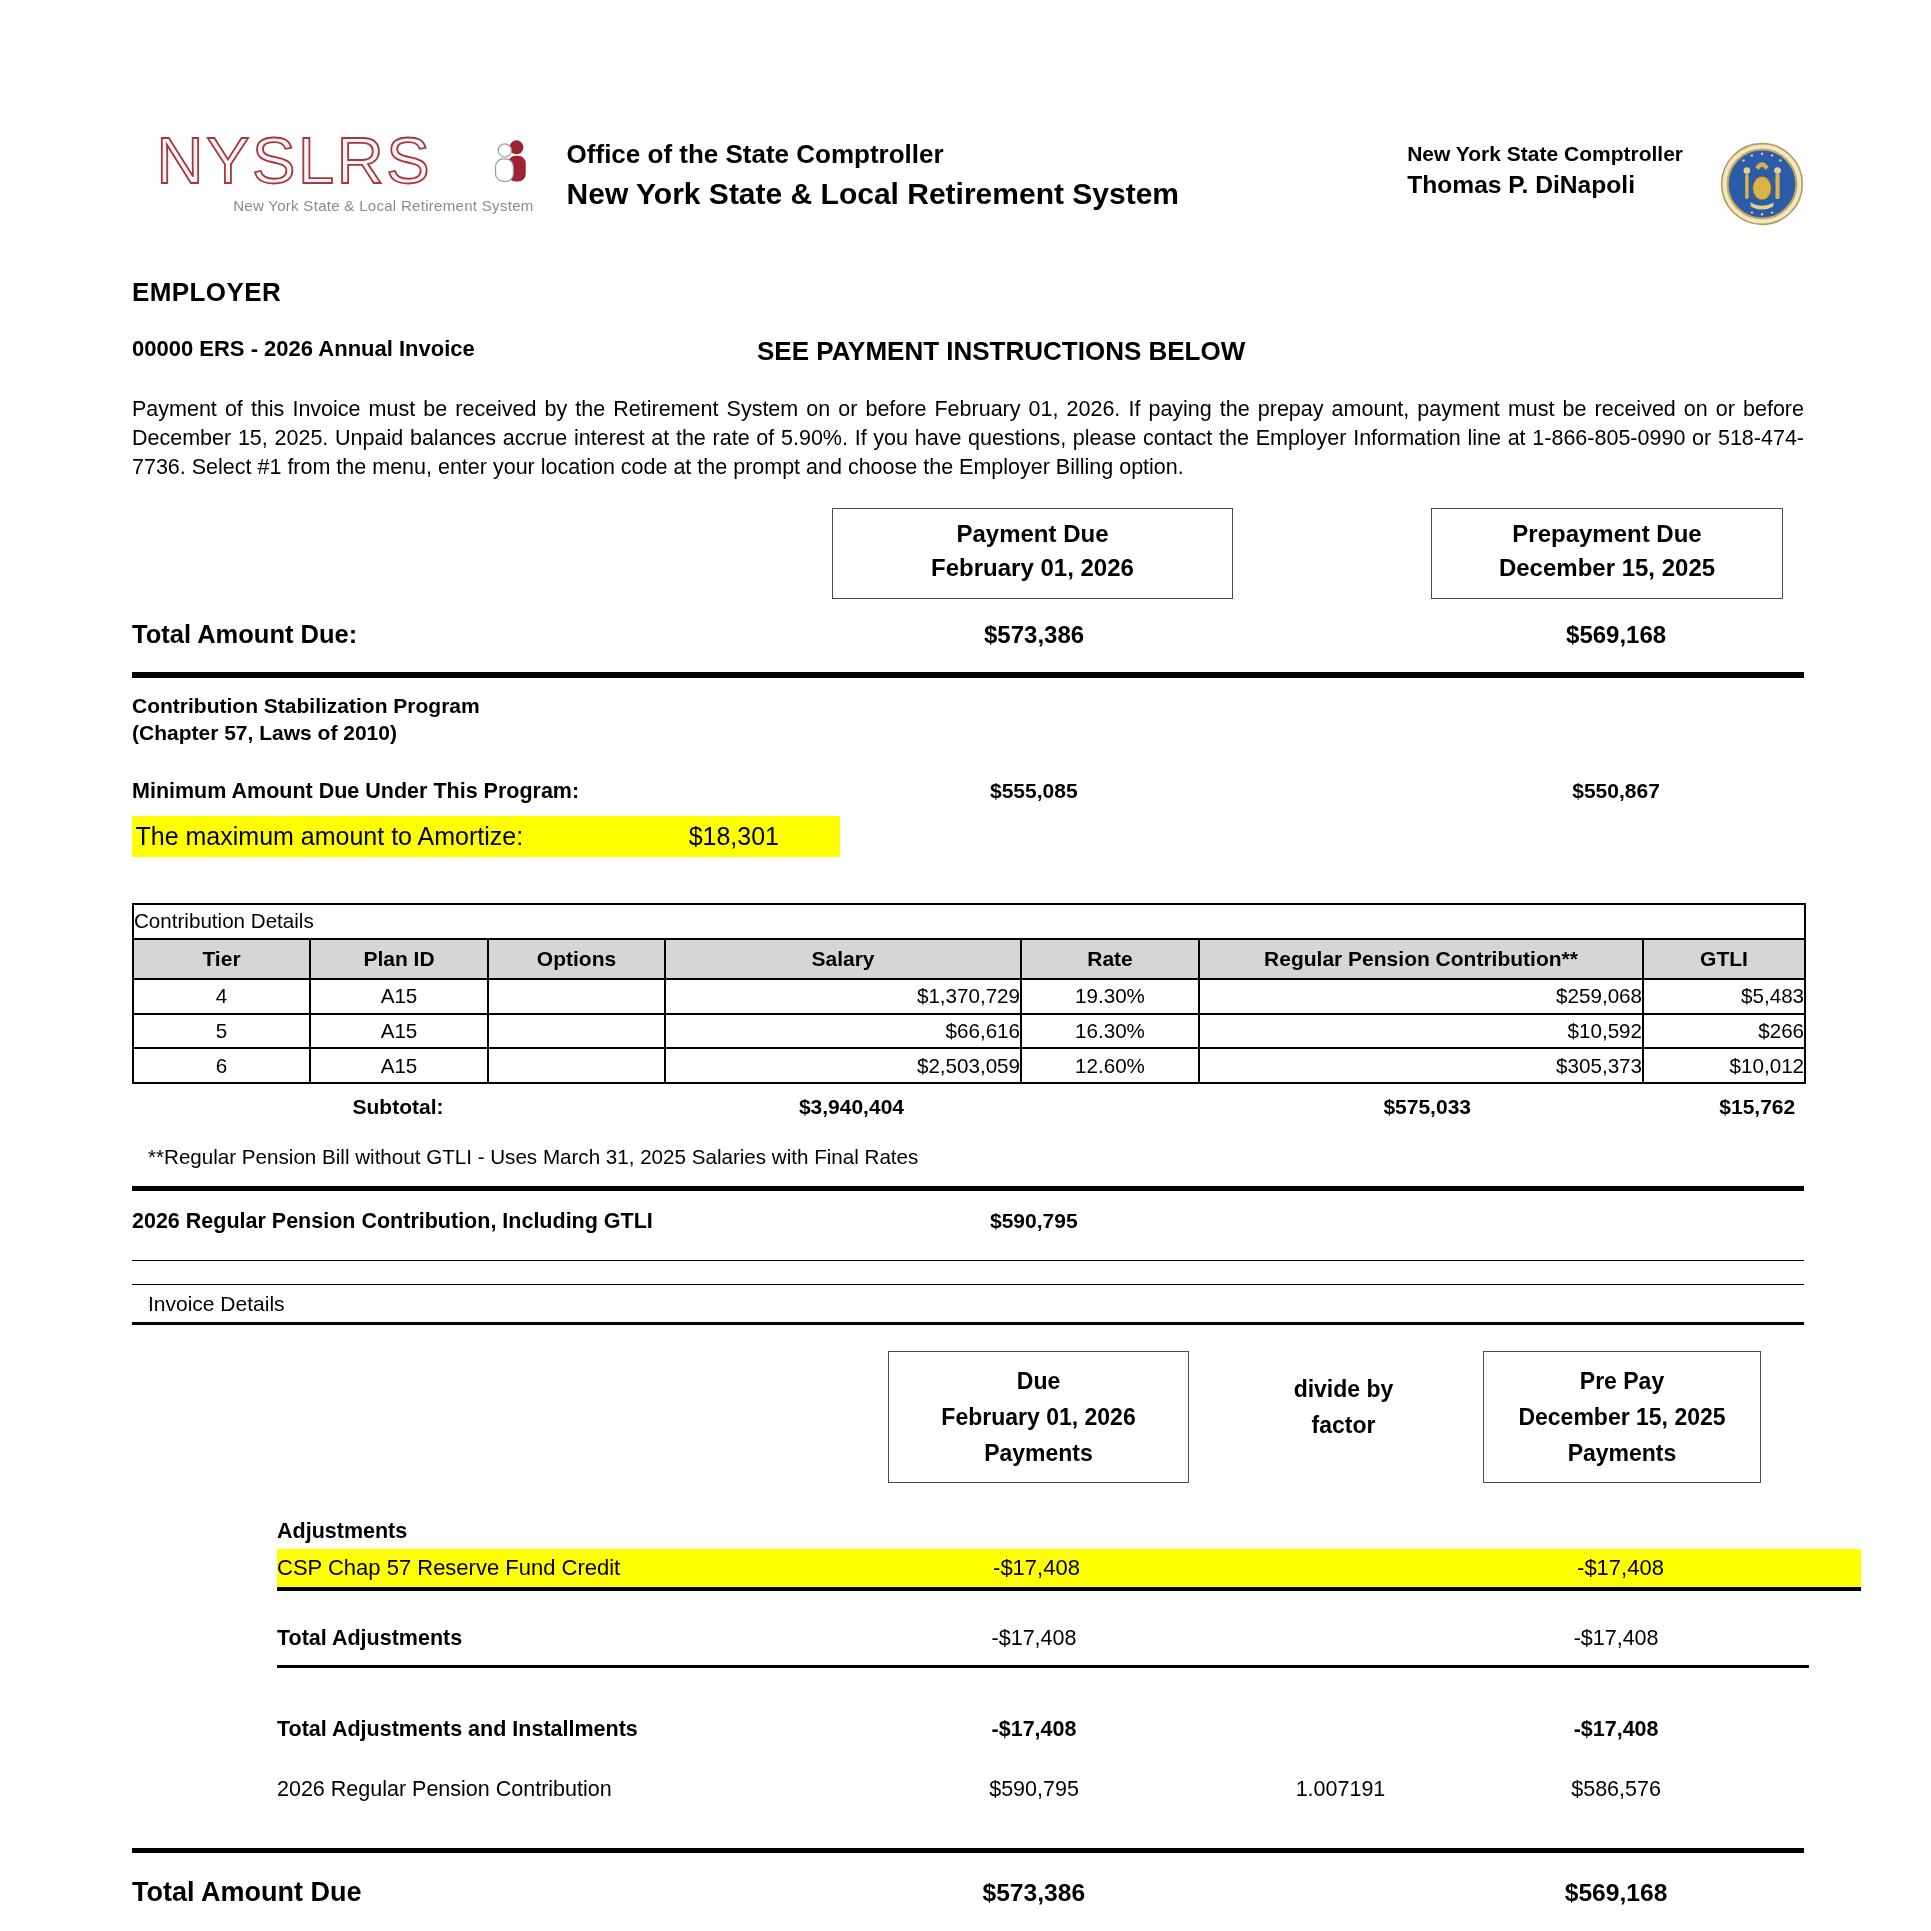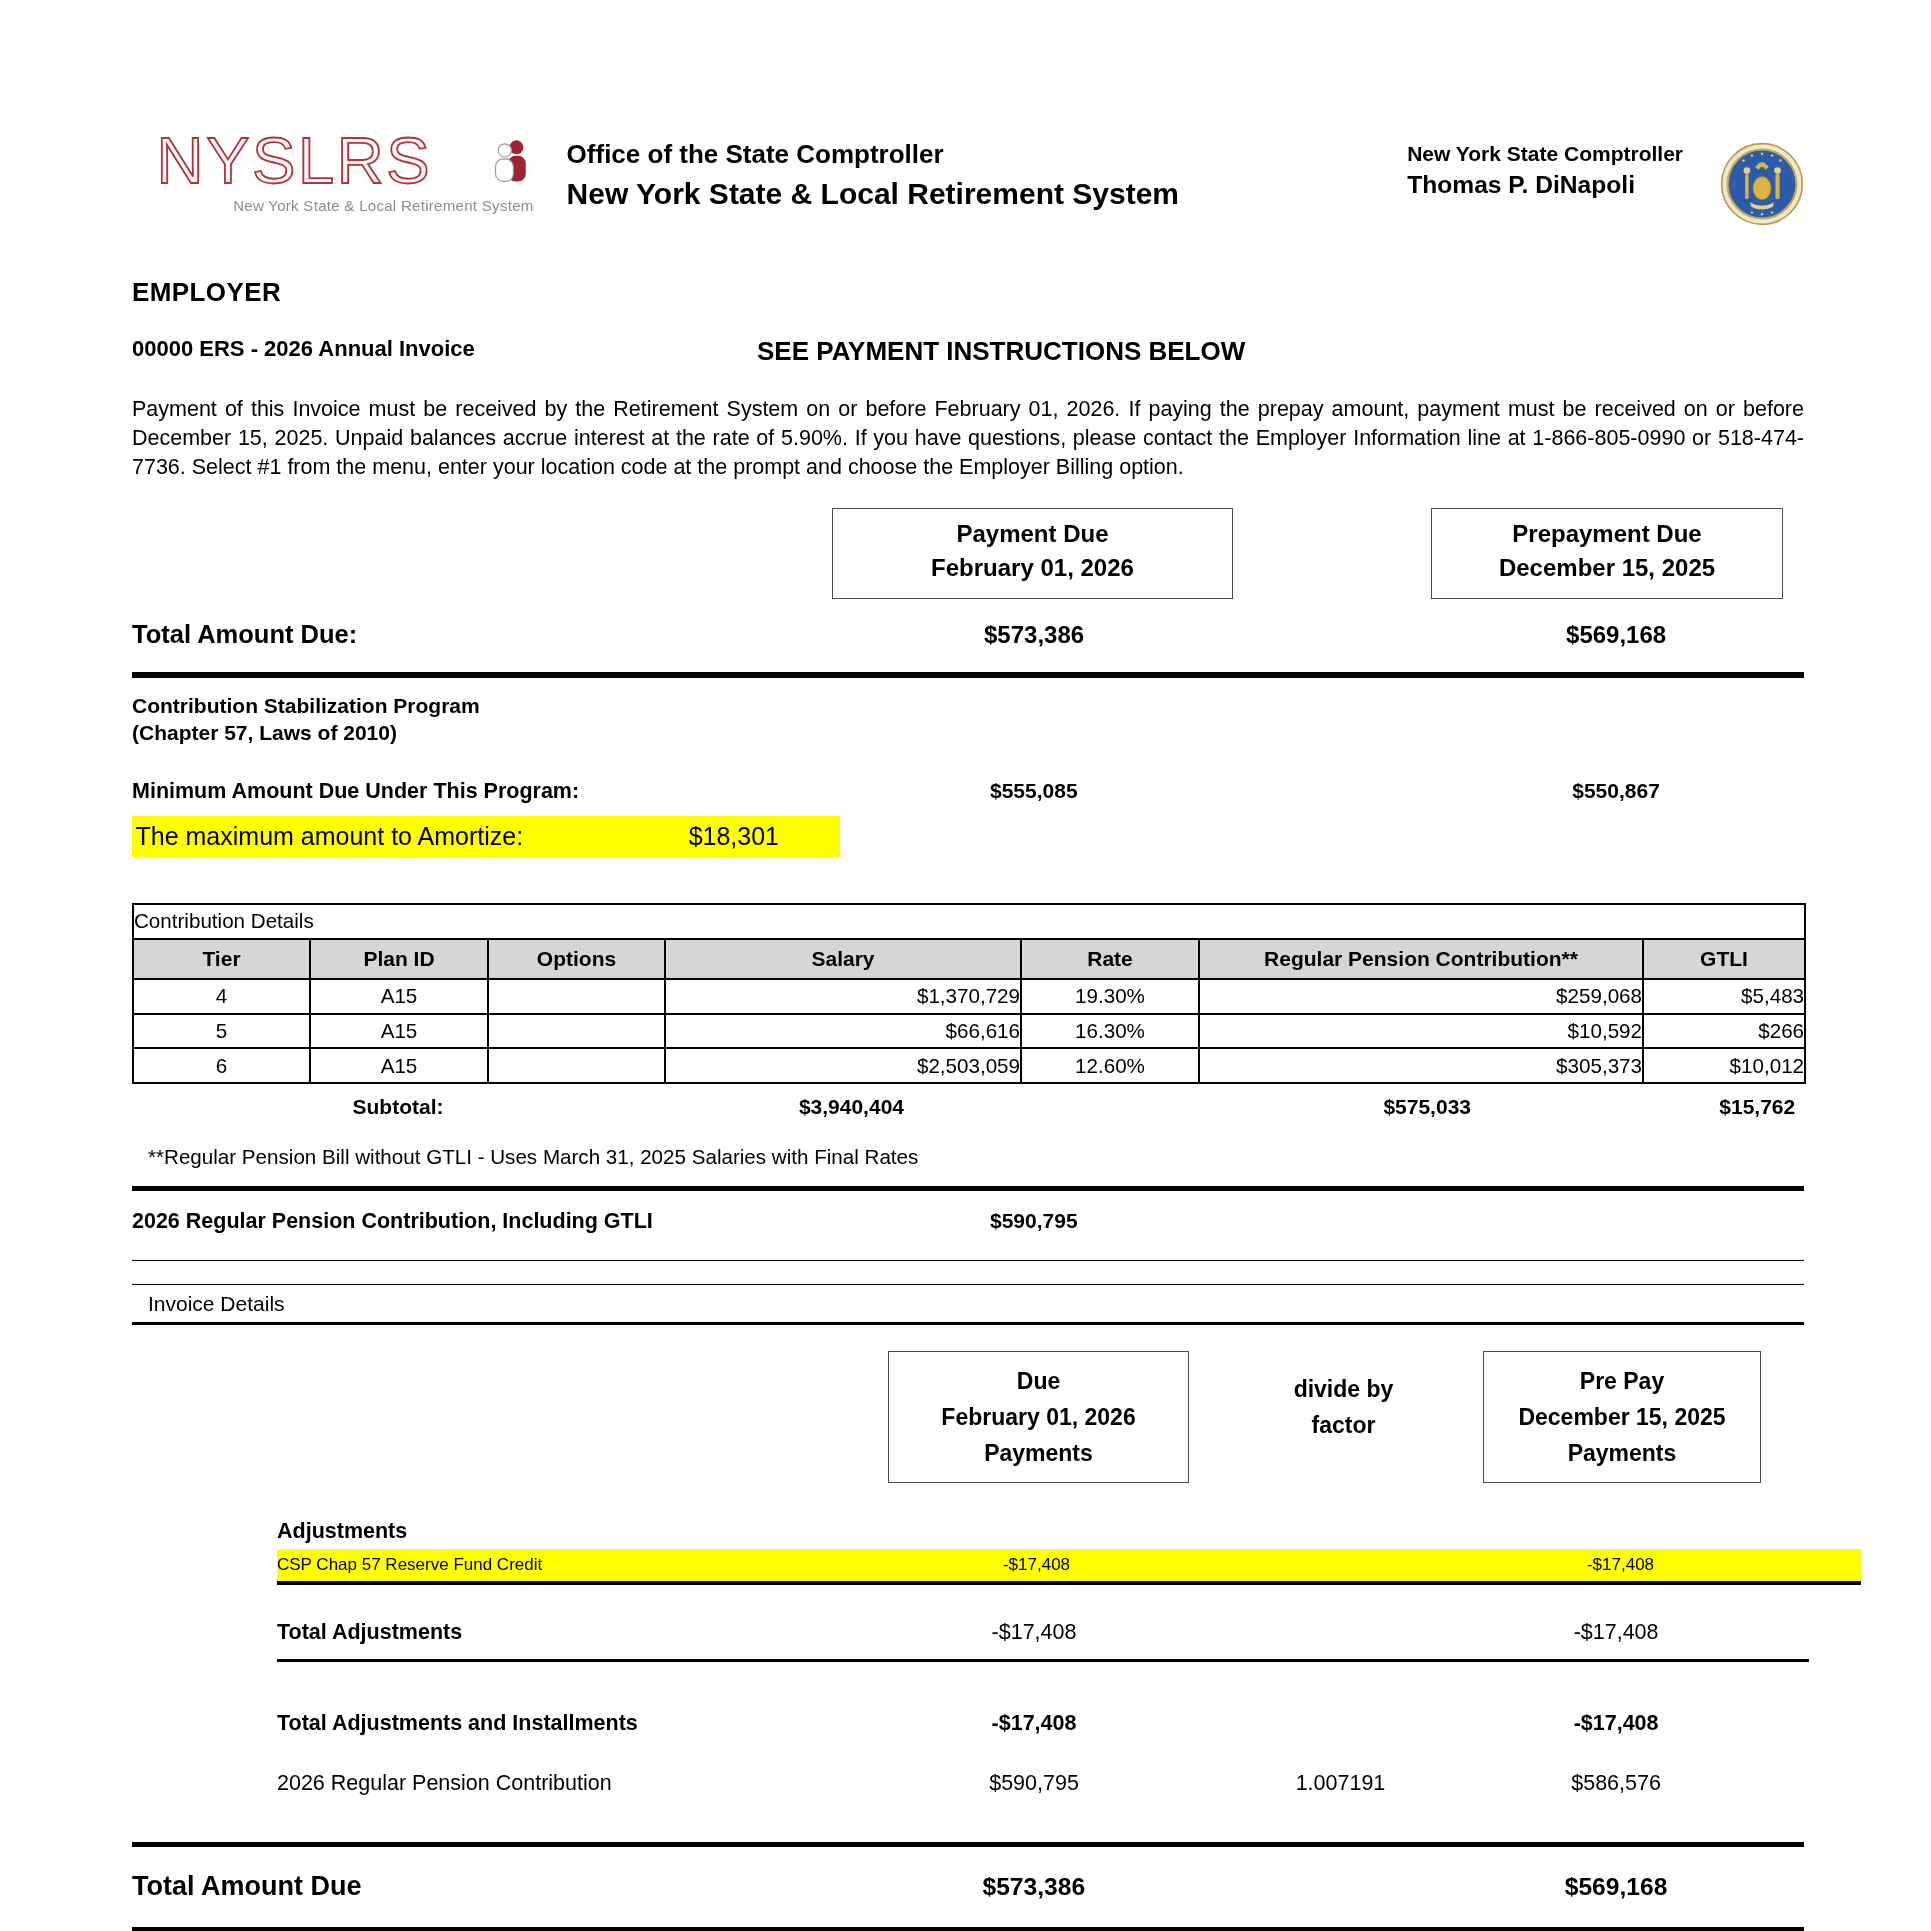--- a/index.html
+++ b/index.html
@@ -85,21 +85,21 @@
   .band-label{font-size:21px;padding:7px 0 6.1px 16px;}
   .inv-boxes{position:relative;height:133px;margin-top:26px;}
   .inv-box{position:absolute;top:0;border:1.8px solid #4a4a4a;box-sizing:border-box;text-align:center;
            font-weight:bold;font-size:23px;line-height:1.55;padding-top:12.3px;height:132px;background:#fff;}
   .inv-due{left:756px;width:301px;}
   .inv-pre{left:1351px;width:278px;}
   .factor-head{position:absolute;left:1080px;width:263px;top:21px;text-align:center;
                font-weight:bold;font-size:23px;line-height:1.55;}
   .adj-heading{margin-top:35px;padding-left:145px;font-weight:bold;font-size:21.5px;}
   .adj-bar{margin-top:5.3px;margin-left:145px;width:1584px;background:#ffff00;border-bottom:4.4px solid #000;
-           display:flex;align-items:center;box-sizing:border-box;padding:5.3px 0 6.1px 0;font-size:17px;}
+           display:flex;align-items:center;box-sizing:border-box;padding:5.3px 0 6.1px 0;font-size:22px;}
   .adj-bar .col-label{width:540px;}
   .adj-row{margin-top:35px;font-size:21.5px;}
   .adj-row .lbl{font-weight:bold;}
   .adj-rule{margin-left:145px;width:1532px;margin-top:14px;}
   .tai-row{margin-top:49px;font-size:21.5px;}
   .tai-row .lbl,.tai-row .val{font-weight:bold;}
   .pension-row{margin-top:35px;font-size:21.5px;}
   .grand-row{margin-top:24.6px;}
   .grand-label{font-weight:bold;font-size:27px;}
   .grand-val{font-weight:bold;font-size:24.6px;}

